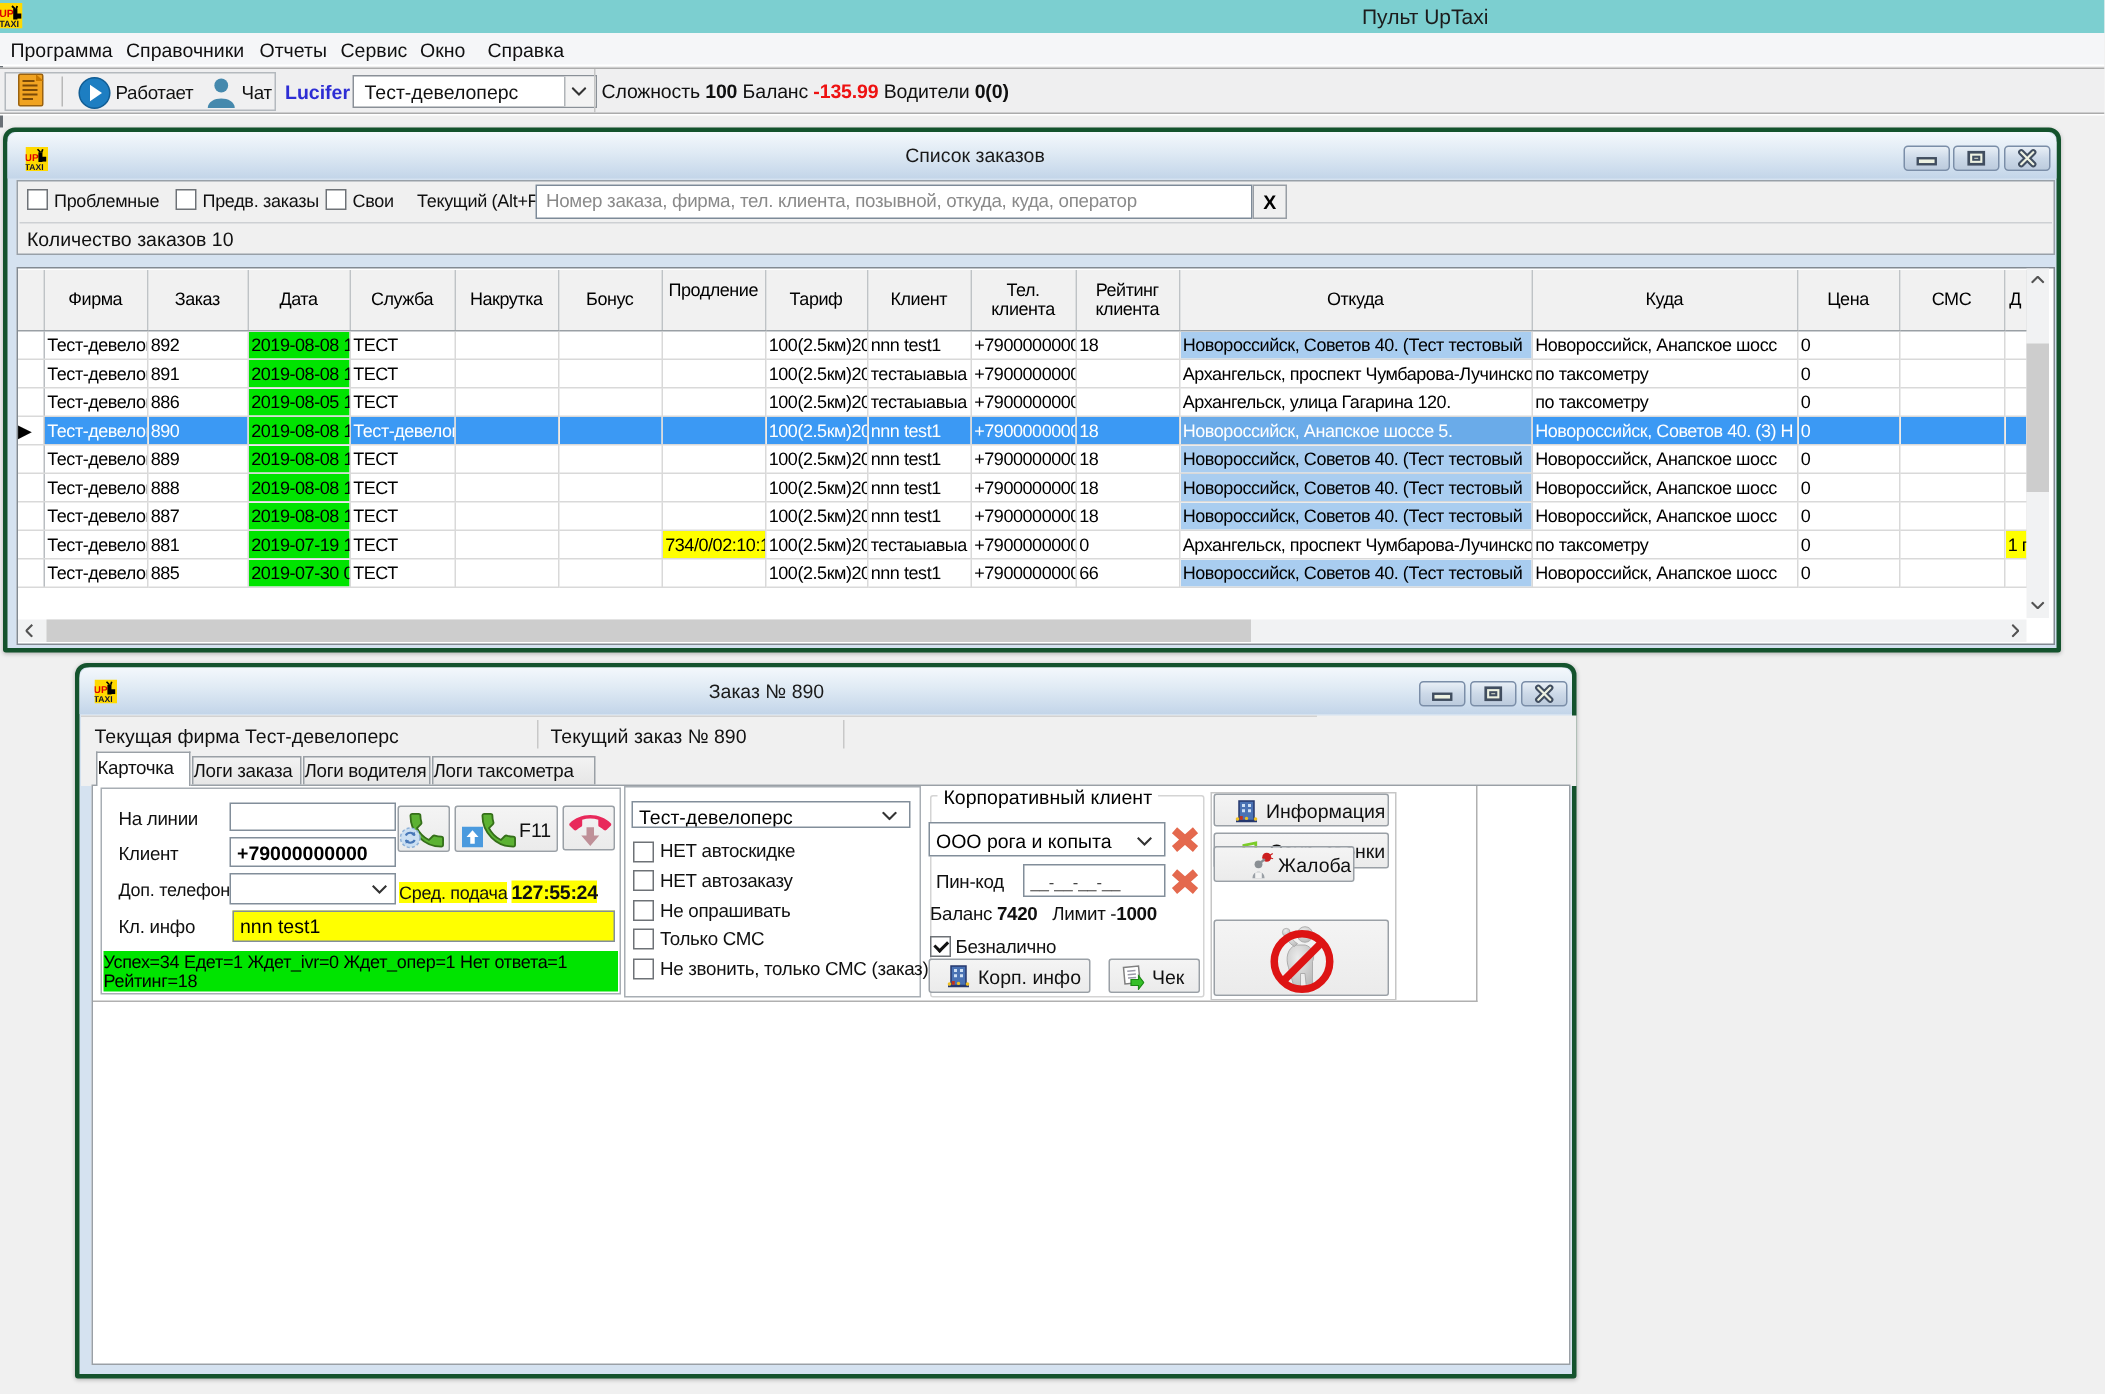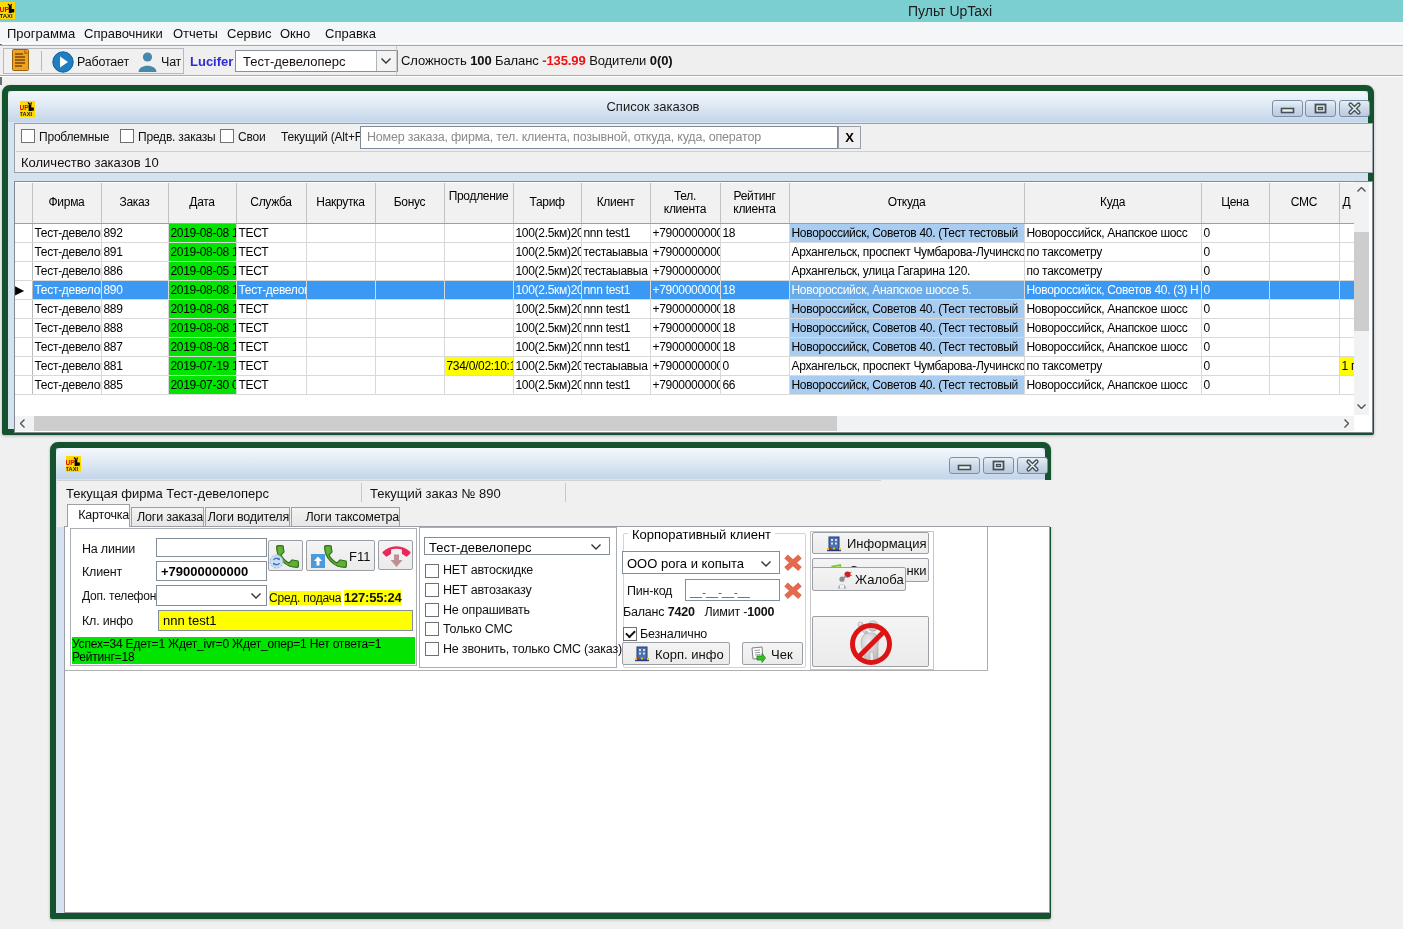--- a/index.html
+++ b/index.html
@@ -14,21 +14,21 @@
 .mi { position:absolute; top:4px; font-size:13px; color:#101010; }
 #toolbar { left:0; top:45px; width:1403px; height:31px; background:#efeff0; border-top:1px solid #ababab; border-bottom:1px solid #ababab; box-shadow:0 1px 0 #ffffff; }
 #tb-island { position:absolute; left:3px; top:2px; width:181px; height:26px; border:1px solid #b4b9be; background:#f0f0f1; }
 .tbtxt { position:absolute; top:9px; font-size:12.5px; letter-spacing:-0.2px; color:#101010; }
 #lucifer { position:absolute; left:190px; top:8px; font-size:13px; font-weight:bold; color:#2d2dd4; }
 #fcombo { position:absolute; left:235px; top:4px; width:163px; height:22px; background:#fff; border:1px solid #8a9097; font-size:13px; padding:3px 0 0 7px; color:#101010;}
 #infotext { position:absolute; left:401px; top:7px; font-size:13px; letter-spacing:-0.1px; color:#101010; }
 #tb-sep2 { position:absolute; left:396px; top:0px; width:1px; height:29px; background:#c6c6c6; }
 
 
-.win { position:absolute; border:6px solid #14532d; border-radius:8px 8px 2px 2px; background:#d5e2f0; box-shadow:0 1px 3px rgba(0,0,0,0.25); }
+.win { position:absolute; border:3px solid #14532d; border-radius:8px 8px 2px 2px; background:#d5e2f0; box-shadow:0 1px 3px rgba(0,0,0,0.25); }
 .win .tbar { position:absolute; left:0; top:0; right:0; height:31px; border-radius:7px 7px 0 0; background:linear-gradient(#f4f8fc, #dfeaf4 45%, #c3d5e9); }
 .win .wcap { position:absolute; top:8px; font-size:13px; color:#1a1a1a; text-align:center; }
 .wbtn { position:absolute; top:9px; width:31px; height:17px; border:1px solid #7b8ea8; border-radius:3px; background:linear-gradient(#e8eff6,#ccd9e8 50%,#bccbdd); }
 .wbtn svg { position:absolute; left:0; top:0; }
 
 
 #win1 { left:2px; top:85px; width:1372px; height:350px; }
 #w1filter { position:absolute; left:6px; top:32px; width:1359px; height:50px; background:#f0f0f0; border:1px solid #98a0a8; }
 #w1filter .row2 { position:absolute; left:1px; right:1px; top:27px; height:21px; border-top:1px solid #cdd0d3; }
 .cb { position:absolute; width:14px; height:14px; background:#fff; border:1px solid #6e7277; box-sizing:border-box; }
@@ -49,21 +49,21 @@
 td.yw { background:#ffff00; }
 
 .sbar { position:absolute; background:#f1f2f3; }
 .sthumb { position:absolute; background:#cdcdcd; }
 
 
 #win2 { left:50px; top:442px; width:1001px; height:477px; }
 #w2strip { position:absolute; left:1px; top:32px; width:824px; height:24px; background:#f0f0f0; border-top:1px solid #d2d2d2; }
 #w2strip .t { position:absolute; top:5px; font-size:13px; color:#101010; }
 #w2strip .vsep { position:absolute; top:2px; width:1px; height:19px; background:#c8c8c8; }
-.tab { position:absolute; font-size:12.5px; letter-spacing:-0.2px; color:#101010; text-align:right; border:1px solid #9aa0a6; white-space:nowrap; overflow:hidden; }
+.tab { position:absolute; font-size:12.5px; letter-spacing:-0.2px; color:#101010; text-align:left; border:1px solid #9aa0a6; white-space:nowrap; overflow:hidden; }
 .tab.on { background:#fff; border-bottom:none; z-index:5; }
 .tab.off { background:linear-gradient(#f3f3f3,#e6e6e6); }
 #w2page { position:absolute; left:8px; top:78px; width:986px; height:387px; background:#fff; border:1px solid #9aa0a6; }
 
 .panel { position:absolute; border:1px solid #a8aeb4; background:#fff; }
 .lbl { position:absolute; font-size:12.5px; letter-spacing:-0.2px; color:#101010; white-space:nowrap; }
 .inp { position:absolute; background:#fff; border:1px solid #828e9a; font-size:13px; padding:2px 0 0 4px; white-space:nowrap; overflow:hidden;}
 .btn { position:absolute; background:linear-gradient(#f4f4f4,#ebebeb); border:1px solid #9aa0a6; border-radius:2px; font-size:13px; color:#101010; }
 .btn .bt { position:absolute; white-space:nowrap; }
 
@@ -405,20 +405,21 @@
   <div class="win" id="win2">
     <div class="tbar"></div>
     <svg class="icon" style="left:10px;top:8px" width="15" height="16" viewBox="0 0 15 16">
         <rect width="15" height="16" fill="#ffd900"></rect>
         <text x="-0.5" y="9" font-size="6.6" font-weight="bold" fill="#dd0000" font-family="Liberation Sans">UP</text>
         <text x="-0.5" y="15.2" font-size="5.7" font-weight="bold" fill="#15152e" font-family="Liberation Sans">TAXI</text>
         <path d="M8 1.5 L10 3.5 M11.5 1.5 L10.8 3.5" stroke="#000" stroke-width="1.1"></path>
         <rect x="8.6" y="3.5" width="2.7" height="6.5" fill="#000"></rect>
         <rect x="10.6" y="6.5" width="3.2" height="3.2" fill="#000"></rect>
       </svg>
+    <div class="wcap" style="left:0;width:916px;">Заказ № 890</div>
     <div class="wbtn" style="left:893px">
         <svg width="29" height="15" viewBox="0 0 29 15">
           <rect x="8.5" y="7.5" width="12" height="4" fill="#eef2e2" stroke="#414e60" stroke-width="1.6"></rect>
         </svg>
       </div>
     <div class="wbtn" style="left:927px">
         <svg width="29" height="15" viewBox="0 0 29 15">
           <rect x="9.5" y="3.5" width="10" height="8" fill="#eef2e2" stroke="#414e60" stroke-width="1.8"></rect>
           <rect x="12.5" y="6.5" width="4" height="2" fill="#eef2e2" stroke="#414e60" stroke-width="1.4"></rect>
         </svg>

